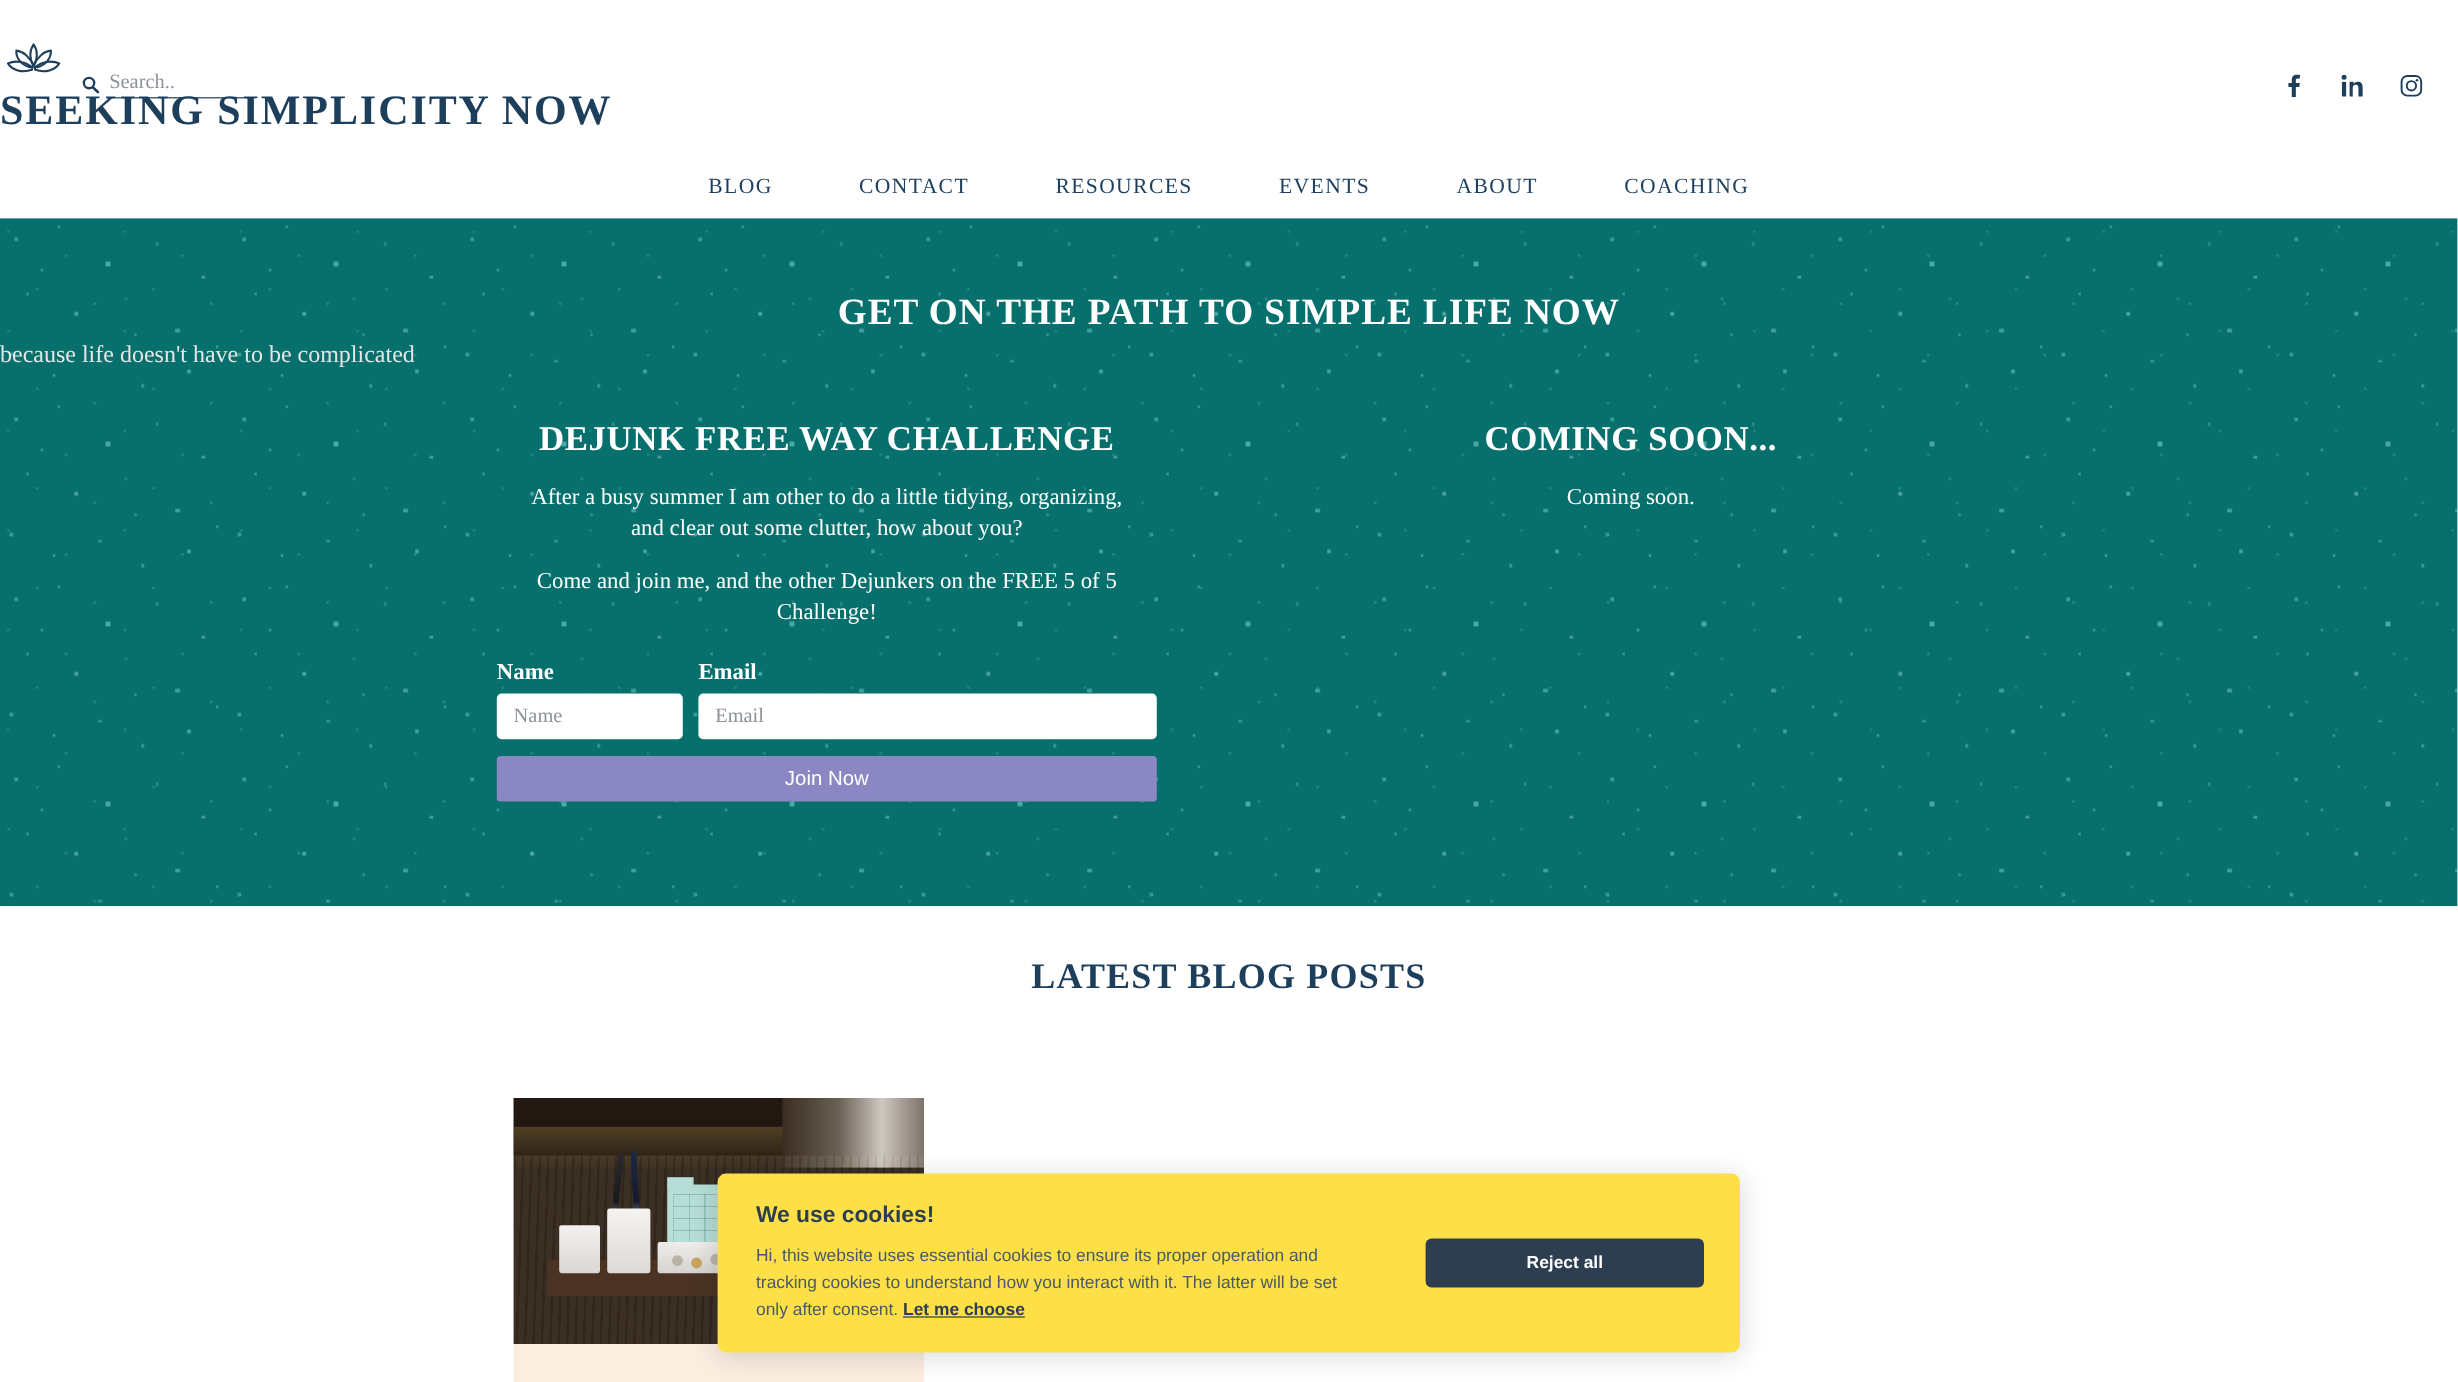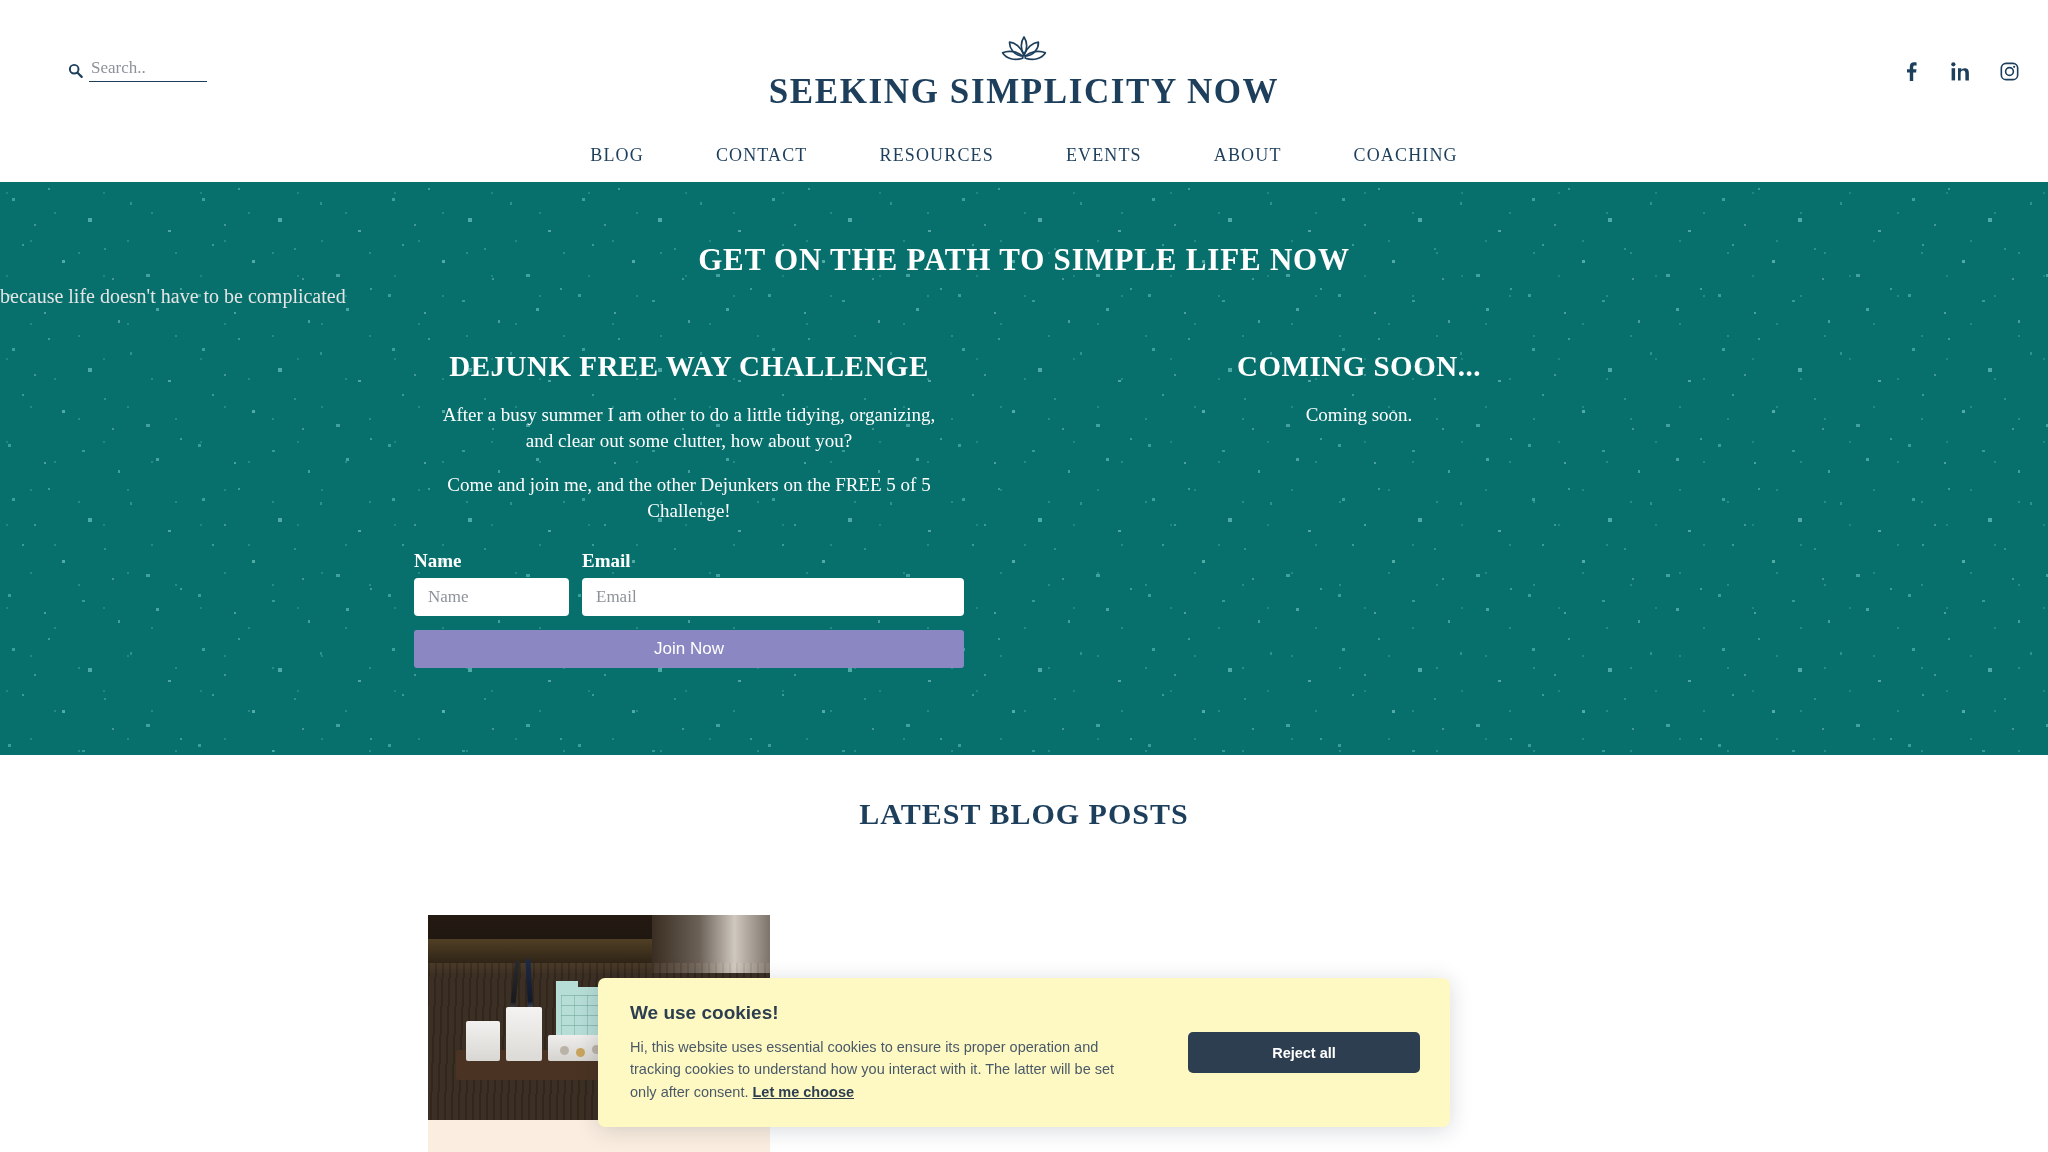--- a/index.html
+++ b/index.html
@@ -47,21 +47,21 @@
     outline: none;
   }
   .search-input::placeholder { color: #8d9299; }
 
   .brand {
     position: absolute;
     left: 0; right: 0;
     top: 34px;
     display: flex;
     flex-direction: column;
-    align-items: center;
+    align-items: flex-start;
   }
   .lotus-icon { display: block; }
   .brand-title {
     margin-top: 4px;
     font-family: "Liberation Serif", serif;
     font-size: 35px;
     font-weight: 700;
     letter-spacing: 1.6px;
     color: #1d3f5c;
     white-space: nowrap;
@@ -332,21 +332,21 @@
       transparent 13px);
   }
 
   
   .cookie-banner {
     position: absolute;
     left: 598px;
     top: 978px;
     width: 852px;
     height: 149px;
-    background: #fef9c3;
+    background: #fde047;
     border-radius: 7px;
     box-shadow: 0 3px 22px rgba(20,30,45,0.17);
     display: flex;
     align-items: center;
     padding: 0 30px 0 32px;
     z-index: 30;
     font-family: "Liberation Sans", sans-serif;
     gap: 36px;
   }
   .cookie-text-col { flex: 1; padding-right: 26px; }

